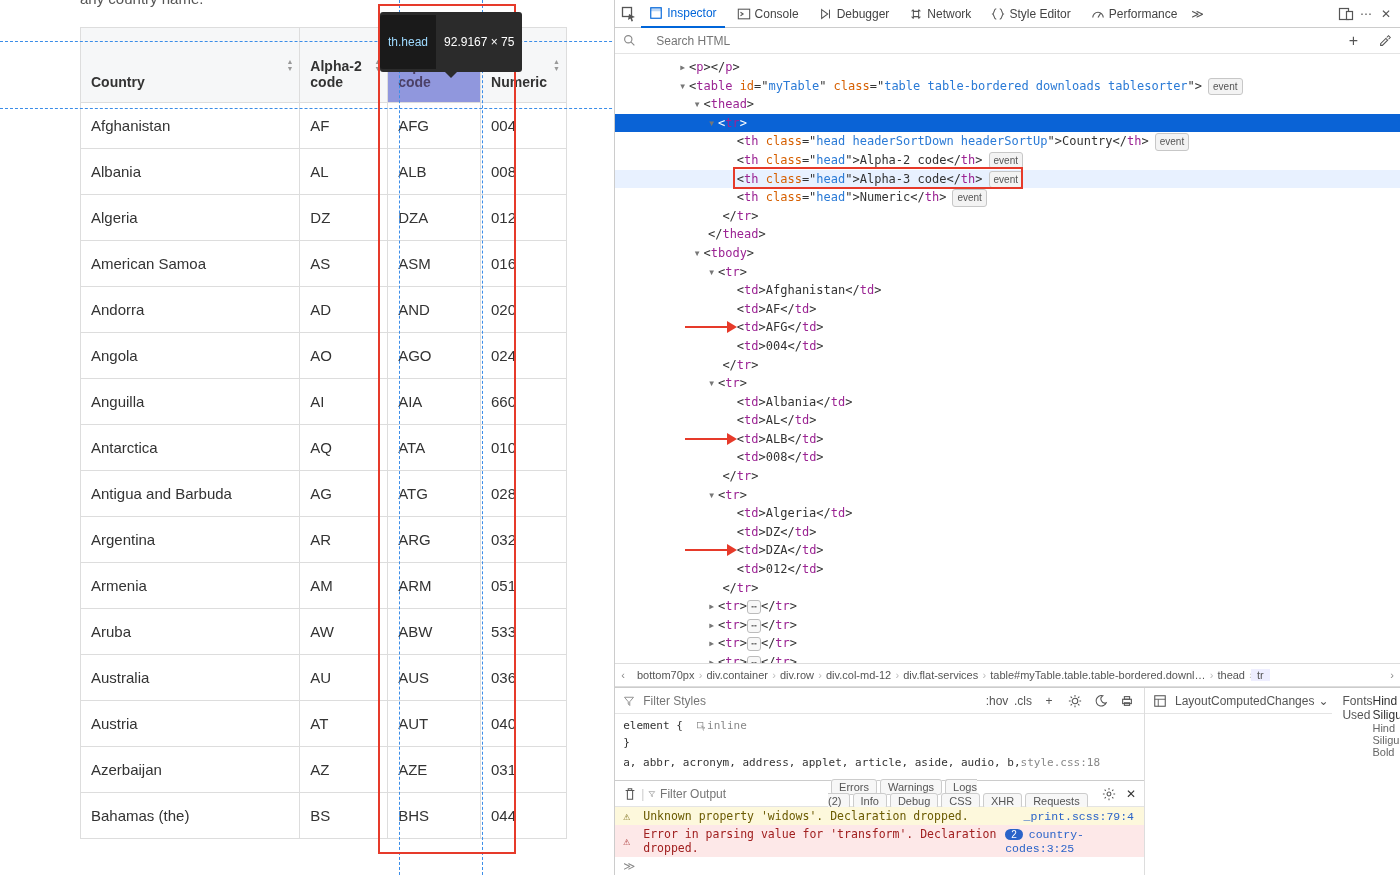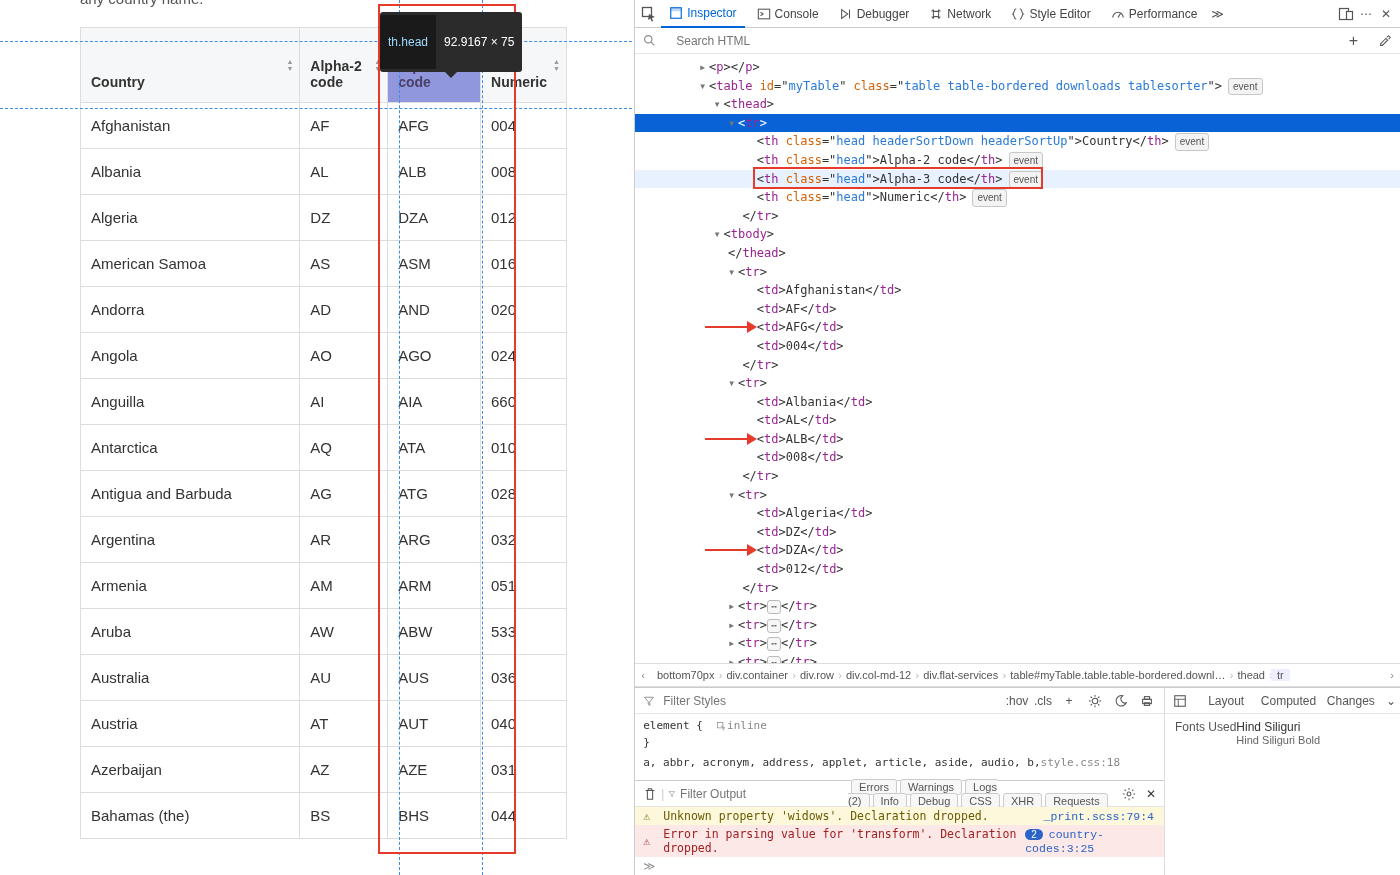--- a/index.html
+++ b/index.html
@@ -69,21 +69,21 @@
 
 .lower { height: 188px; display:flex; border-top: 1px solid #ccc; }
 .lower-left { flex:1; display:flex; flex-direction:column; }
 .rules-bar { display:flex; align-items:center; height:26px; border-bottom:1px solid #e4e4e4; padding:0 8px; gap:8px; color:#888; }
 .rules-bar input { border:none; outline:none; flex:1; font-size:12px; }
 .rules-bar .ric { width:18px; height:18px; display:flex; align-items:center; justify-content:center; color:#555; border-radius:3px;}
 .rules-body { flex:1; font-family: Menlo, Consolas, monospace; font-size:11px; padding:4px 8px; line-height:1.5; overflow:hidden;}
 .rules-body .rule-line { display:flex; justify-content:flex-start; }
 .rules-body .src { color:#888; }
 
-.lower-right { width: 236px; border-left:1px solid #ddd; display:flex; flex-direction:column; }
+.lower-right { width: 256px; border-left:1px solid #ddd; display:flex; flex-direction:row; }
 .lr-tabs { display:flex; height:26px; border-bottom:1px solid #e4e4e4; font-size:12px; }
 .lr-tabs .t { flex:1; display:flex; align-items:center; justify-content:center; color:#555; cursor:pointer;}
 .lr-body { padding:6px 10px; font-size:12px; }
 .lr-body .fu { color:#555; margin-bottom:6px;}
 .lr-body .fname { color:#333; }
 
 
 .console-area { border-top:1px solid #ccc; }
 .console-toolbar { height:26px; display:flex; align-items:center; gap:4px; padding:0 8px; border-bottom:1px solid #e4e4e4; }
 .console-toolbar .btn { border:1px solid #ccc; background:#f7f7f7; border-radius:3px; padding:1px 7px; font-size:11px; color:#555; cursor:pointer;}
@@ -322,22 +322,22 @@
     <div class="dom-tree" id="dom-tree" style="position:relative;">
         <div class="dom-line">        <span class="twisty">▸</span>&lt;<span class="tag-name">p</span>&gt;&lt;/<span class="close-tag">p</span>&gt;</div>
         <div class="dom-line">        <span class="twisty">▾</span>&lt;<span class="tag-name">table</span> <span class="attr-name">id</span>="<span class="attr-val">myTable</span>" <span class="attr-name">class</span>="<span class="attr-val">table table-bordered downloads tablesorter</span>"&gt;<span class="event-badge">event</span></div>
         <div class="dom-line">          <span class="twisty">▾</span>&lt;<span class="tag-name">thead</span>&gt;</div>
         <div class="dom-line sel-tr">            <span class="twisty">▾</span>&lt;<span class="tag-name">tr</span>&gt;</div>
         <div class="dom-line">                &lt;<span class="tag-name">th</span> <span class="attr-name">class</span>="<span class="attr-val">head headerSortDown headerSortUp</span>"&gt;<span class="dom-text">Country</span>&lt;/<span class="close-tag">th</span>&gt;<span class="event-badge">event</span></div>
         <div class="dom-line">                &lt;<span class="tag-name">th</span> <span class="attr-name">class</span>="<span class="attr-val">head</span>"&gt;<span class="dom-text">Alpha-2 code</span>&lt;/<span class="close-tag">th</span>&gt;<span class="event-badge">event</span></div>
         <div class="dom-line sel-th">                &lt;<span class="tag-name">th</span> <span class="attr-name">class</span>="<span class="attr-val">head</span>"&gt;<span class="dom-text">Alpha-3 code</span>&lt;/<span class="close-tag">th</span>&gt;<span class="event-badge">event</span></div>
         <div class="dom-line">                &lt;<span class="tag-name">th</span> <span class="attr-name">class</span>="<span class="attr-val">head</span>"&gt;<span class="dom-text">Numeric</span>&lt;/<span class="close-tag">th</span>&gt;<span class="event-badge">event</span></div>
         <div class="dom-line">              &lt;/<span class="close-tag">tr</span>&gt;</div>
+        <div class="dom-line">            &lt;/<span class="close-tag">thead</span>&gt;</div>
         <div class="dom-line">          <span class="twisty">▾</span>&lt;<span class="tag-name">tbody</span>&gt;</div>
-        <div class="dom-line">            &lt;/<span class="close-tag">thead</span>&gt;</div>
         <div class="dom-line">            <span class="twisty">▾</span>&lt;<span class="tag-name">tr</span>&gt;</div>
         <div class="dom-line">                &lt;<span class="tag-name">td</span>&gt;<span class="dom-text">Afghanistan</span>&lt;/<span class="close-tag">td</span>&gt;</div>
         <div class="dom-line">                &lt;<span class="tag-name">td</span>&gt;<span class="dom-text">AF</span>&lt;/<span class="close-tag">td</span>&gt;</div>
         <div class="dom-line">                &lt;<span class="tag-name">td</span>&gt;<span class="dom-text">AFG</span>&lt;/<span class="close-tag">td</span>&gt;</div>
         <div class="dom-line">                &lt;<span class="tag-name">td</span>&gt;<span class="dom-text">004</span>&lt;/<span class="close-tag">td</span>&gt;</div>
         <div class="dom-line">              &lt;/<span class="close-tag">tr</span>&gt;</div>
         <div class="dom-line">            <span class="twisty">▾</span>&lt;<span class="tag-name">tr</span>&gt;</div>
         <div class="dom-line">                &lt;<span class="tag-name">td</span>&gt;<span class="dom-text">Albania</span>&lt;/<span class="close-tag">td</span>&gt;</div>
         <div class="dom-line">                &lt;<span class="tag-name">td</span>&gt;<span class="dom-text">AL</span>&lt;/<span class="close-tag">td</span>&gt;</div>
         <div class="dom-line">                &lt;<span class="tag-name">td</span>&gt;<span class="dom-text">ALB</span>&lt;/<span class="close-tag">td</span>&gt;</div>

